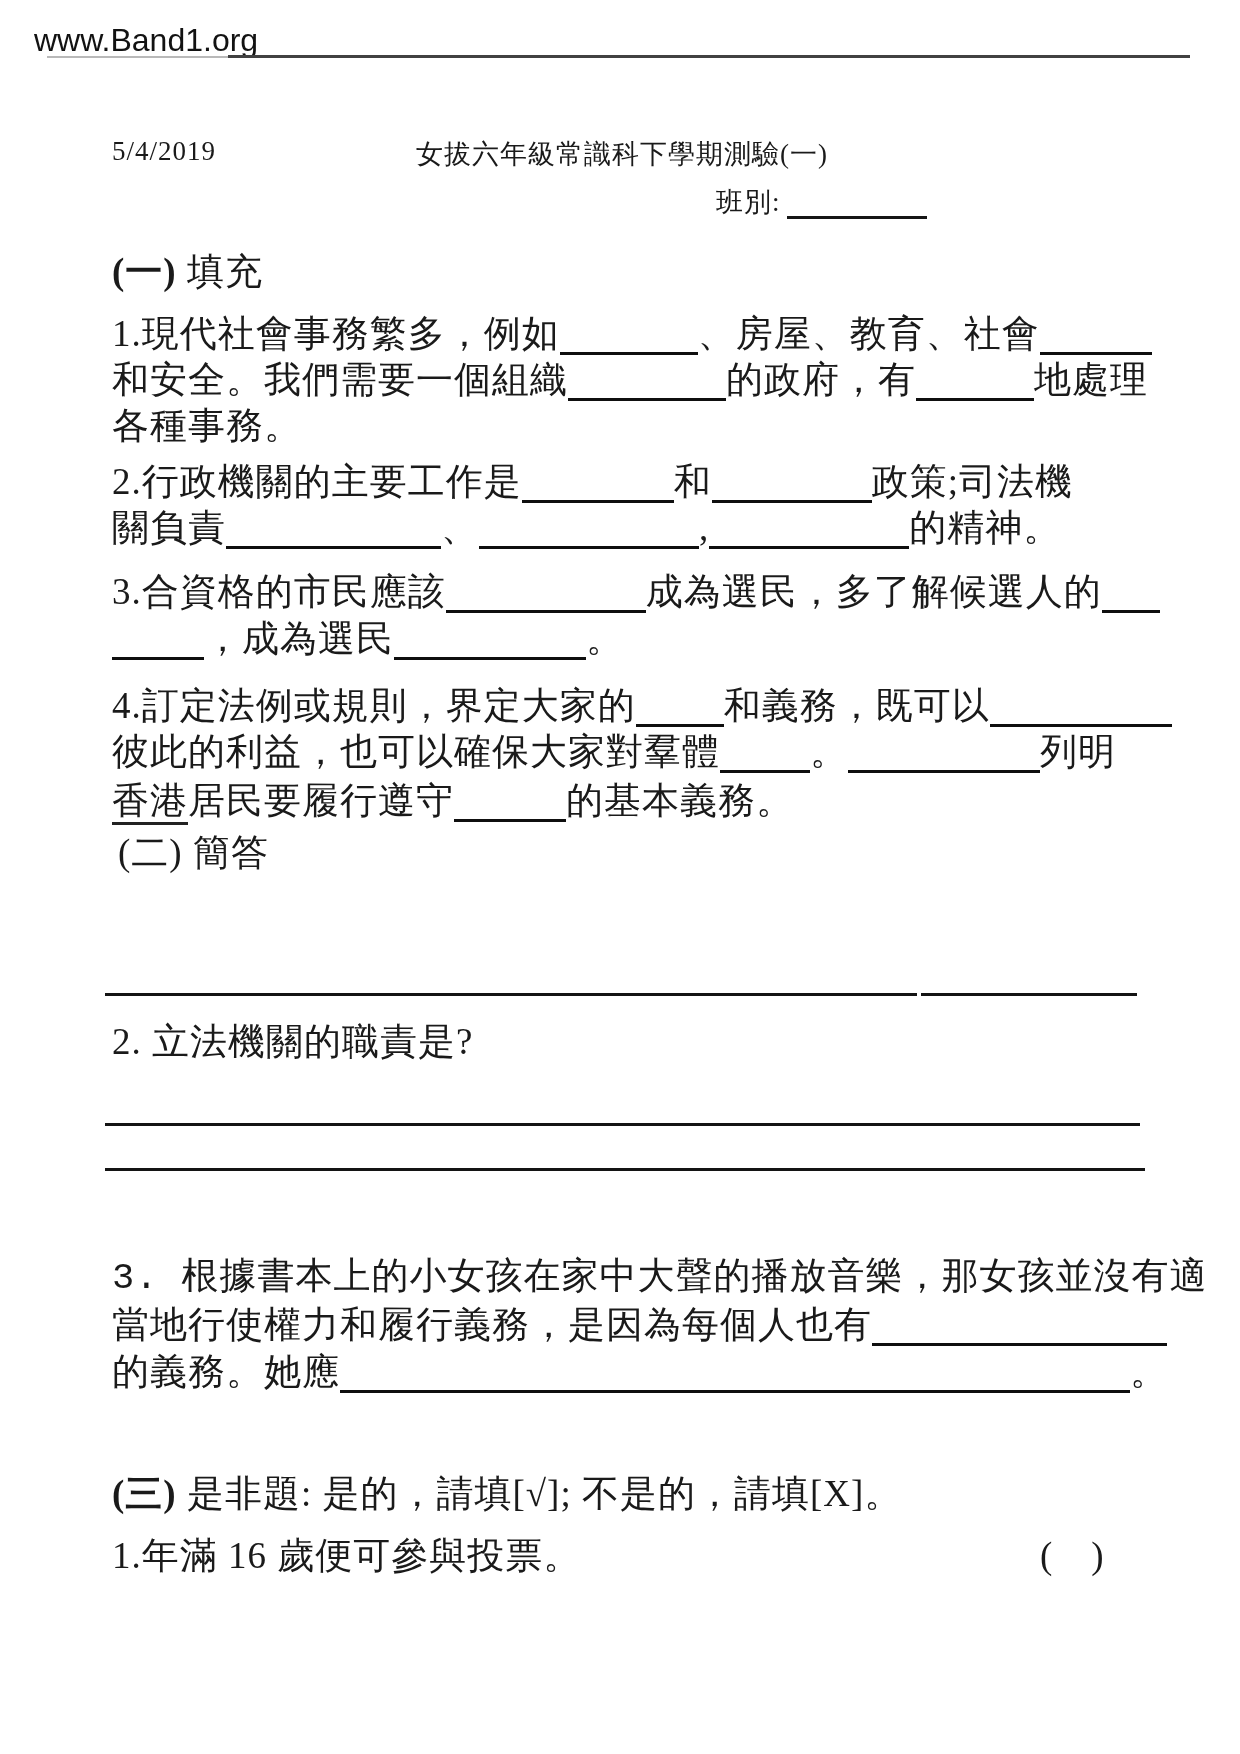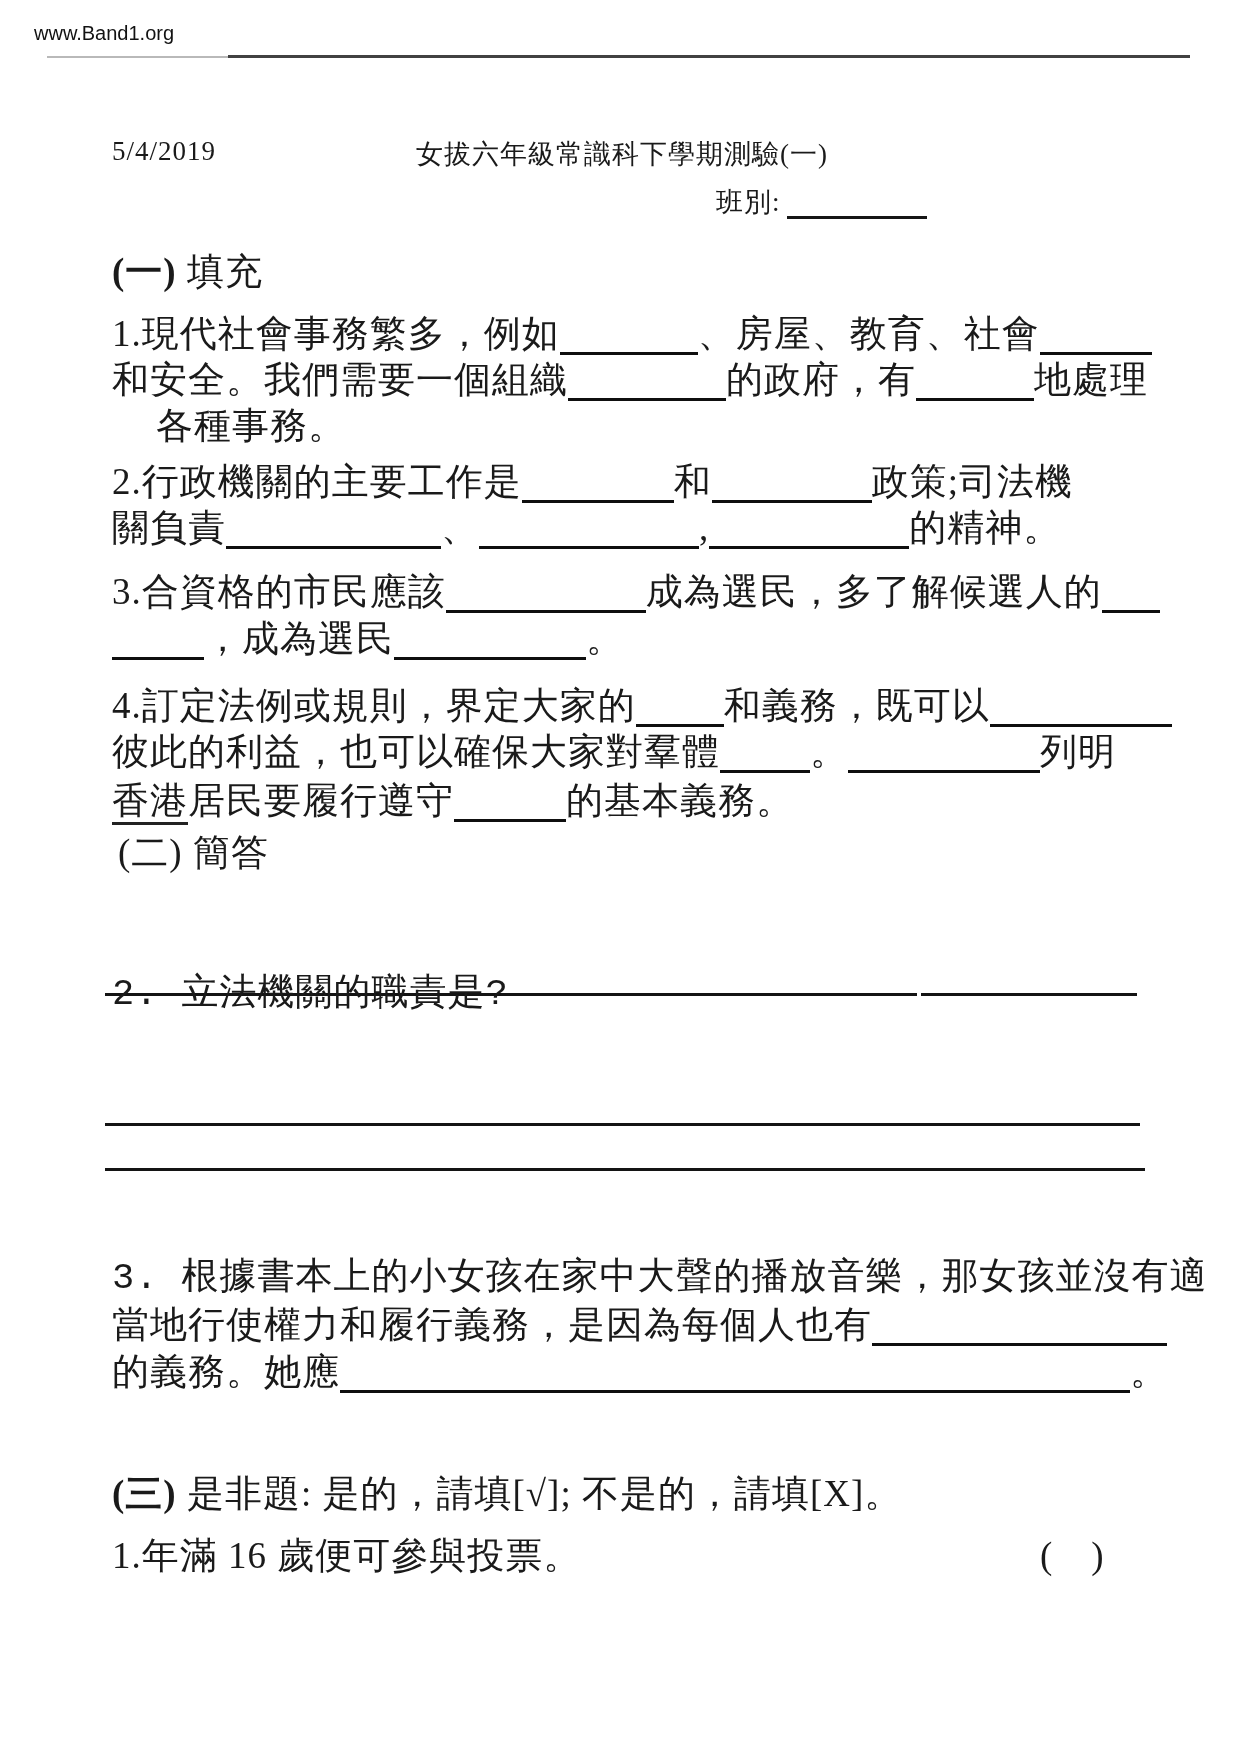--- a/index.html
+++ b/index.html
@@ -8,21 +8,21 @@
     width:1240px;height:1754px;
     background:#ffffff;
     font-family:"Liberation Serif","DejaVu Serif",serif;
     color:#1a1a1a;
     overflow:hidden;
   }
   .abs{position:absolute;}
   .site{
     left:34px;top:22px;
     font-family:"Liberation Sans","DejaVu Sans",sans-serif;
-    font-size:20px;color:#121212;
+    font-size:32px;color:#121212;
   }
   .hline{position:absolute;height:0;}
   .hline-light{left:47px;top:56px;width:181px;border-top:2px solid #b9b9b9;}
   .hline-dark{left:228px;top:55px;width:962px;border-top:3px solid #414141;}
   .meta{font-size:27px;letter-spacing:1px;}
   .body-line{
     left:112px;width:1070px;
     font-size:37px;line-height:44px;
     letter-spacing:1px;white-space:nowrap;
   }
@@ -61,21 +61,21 @@
     <span class="b">(一)</span>
     <span>填充</span>
   </div>
 
   <div class="abs body-line" style="top:312px;">
     <span>1.現代社會事務繁多，例如</span><span class="bl" style="width:138px;"></span><span>、房屋、教育、社會</span><span class="bl" style="width:112px;"></span>
   </div>
   <div class="abs body-line" style="top:358px;">
     <span>和安全。我們需要一個組織</span><span class="bl" style="width:158px;"></span><span>的政府，有</span><span class="bl" style="width:118px;"></span><span>地處理</span>
   </div>
-  <div class="abs body-line" style="top:404px;margin-left:44px;">
+  <div class="abs body-line" style="top:404px;">
     <span>各種事務。</span>
   </div>
 
   <div class="abs body-line" style="top:460px;">
     <span>2.行政機關的主要工作是</span><span class="bl" style="width:152px;"></span><span>和</span><span class="bl" style="width:160px;"></span><span>政策;司法機</span>
   </div>
   <div class="abs body-line" style="top:506px;">
     <span>關負責</span><span class="bl" style="width:215px;"></span><span>、</span><span class="bl" style="width:220px;"></span><span>,</span><span class="bl" style="width:200px;"></span><span>的精神。</span>
   </div>
 
@@ -97,21 +97,21 @@
   </div>
 
   <div class="abs body-line" style="top:831px;left:118px;">
     <span>(二)</span>
     <span>簡答</span>
   </div>
 
   <div class="ansline" style="left:105px;top:993px;width:812px;"></div>
   <div class="ansline" style="left:921px;top:993px;width:216px;"></div>
 
-  <div class="abs body-line" style="top:972px;font-family:Liberation Mono, monospace;">
+  <div class="abs body-line" style="top:1020px;">
     <span>2. 立法機關的職責是?</span>
   </div>
   <div class="ansline" style="left:105px;top:1123px;width:1035px;"></div>
   <div class="ansline" style="left:105px;top:1168px;width:1040px;"></div>
 
   <div class="abs body-line" style="top:1256px;font-family:Liberation Mono, monospace;">
     <span>3. 根據書本上的小女孩在家中大聲的播放音樂，那女孩並沒有適</span>
   </div>
   <div class="abs body-line" style="top:1303px;">
     <span>當地行使權力和履行義務，是因為每個人也有</span><span class="bl" style="width:295px;"></span>

